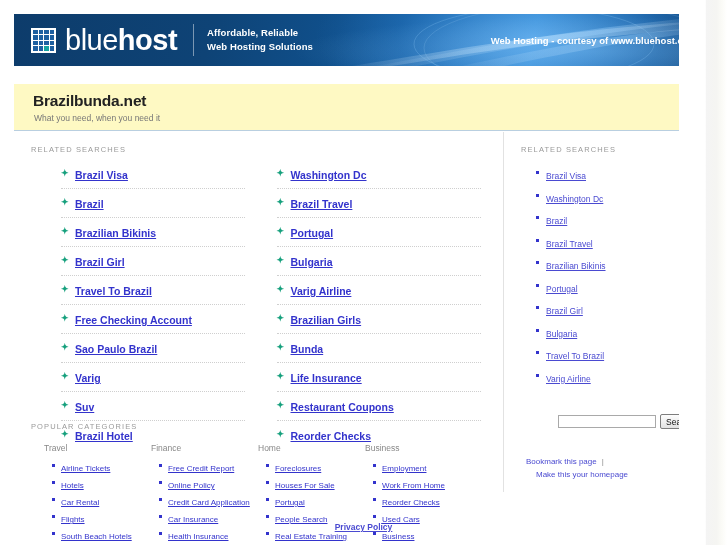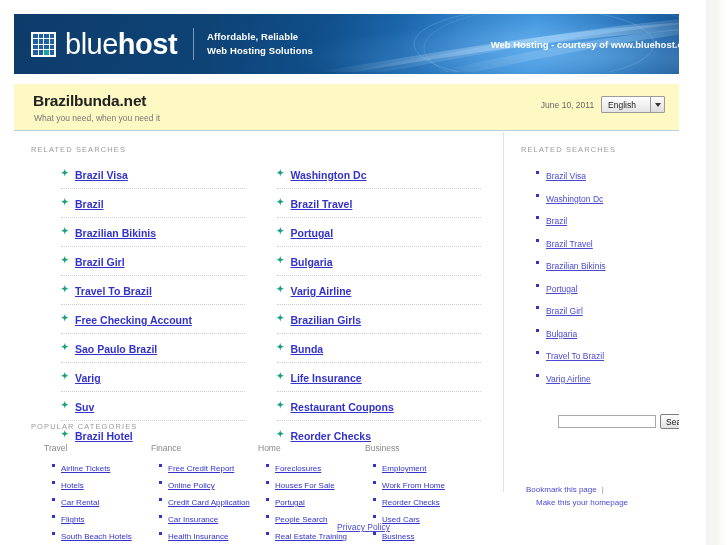--- a/index.html
+++ b/index.html
@@ -20,21 +20,21 @@
     background: #ffffff;
     box-sizing: border-box;
   }
 
   
   .banner {
     position: absolute;
     left: 14px;
     top: 14px;
     width: 699px;
-    height: 60px;
+    height: 52px;
     background:
       radial-gradient(ellipse 300px 120px at 74% 44%, rgba(120,190,250,0.55) 0%, rgba(60,140,220,0.18) 45%, rgba(0,0,0,0) 72%),
       radial-gradient(ellipse 420px 50px at 82% 72%, rgba(150,210,255,0.35) 0%, rgba(0,0,0,0) 70%),
       linear-gradient(100deg, #0d3c6b 0%, #0e4376 28%, #10508c 46%, #1866ad 60%, #2a84cf 74%, #1a62a5 88%, #0f4378 100%);
     overflow: hidden;
   }
   .banner-streaks {
     position: absolute;
     inset: 0;
     pointer-events: none;
@@ -338,37 +338,37 @@
     border-radius: 2px;
     font-family: "Liberation Sans", sans-serif;
     color: #111;
   }
   .side-bookmark {
     position: absolute;
     left: 22px;
     top: 323px;
     font-size: 8px;
     line-height: 13px;
-    margin-top: 28px;
   }
   .bm-link {
     color: #4a4ad1;
     text-decoration: none;
     cursor: pointer;
   }
   .bm-sep { color: #8a8a8a; margin: 0 2px 0 5px; }
   .bm-row2 { padding-left: 10px; }
 
   
   .footer {
     position: absolute;
     left: 0;
     top: 516px;
     width: 727px;
     text-align: center;
+    font-weight: bold;
   }
   .footer-link {
     color: #4a4ad1;
     font-size: 8.5px;
     text-decoration: underline;
     cursor: pointer;
   }
   .edge-right {
     position: absolute;
     right: 0;
@@ -431,29 +431,20 @@
         <div>Affordable, Reliable</div>
         <div>Web Hosting Solutions</div>
       </div>
       <div class="courtesy">Web Hosting - courtesy of www.bluehost.com</div>
     </div>
   </div>
 
   <div class="title-strip">
     <div class="domain-title">Brazilbunda.net</div>
     <div class="domain-sub">What you need, when you need it</div>
-    <div class="meta-right">
-      <div class="meta-date">June 10, 2011</div>
-      <div class="lang-select">
-        <div class="lang-label">English</div>
-        <div class="lang-arrow">
-            <span></span>
-          </div>
-      </div>
-    </div>
   </div>
 
   <div class="content">
 
     <div class="main-col">
       <div class="section-label">RELATED SEARCHES</div>
 
       <div class="rs-grid">
         <div class="rs-col">
           <div class="rs-item"><span class="rs-bullet">✦</span><a class="rs-link">Brazil Visa</a></div>

